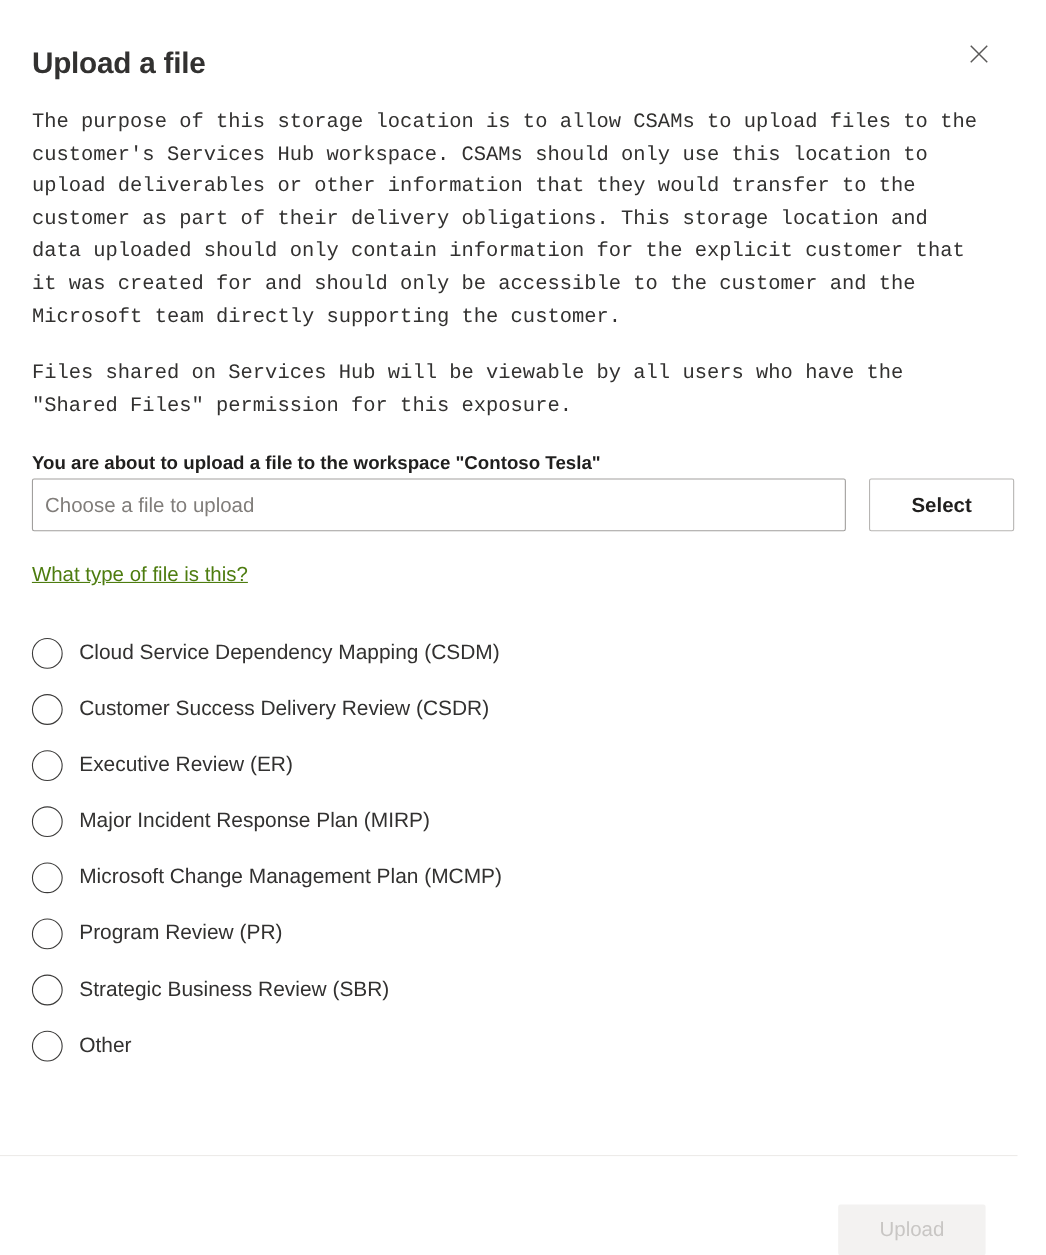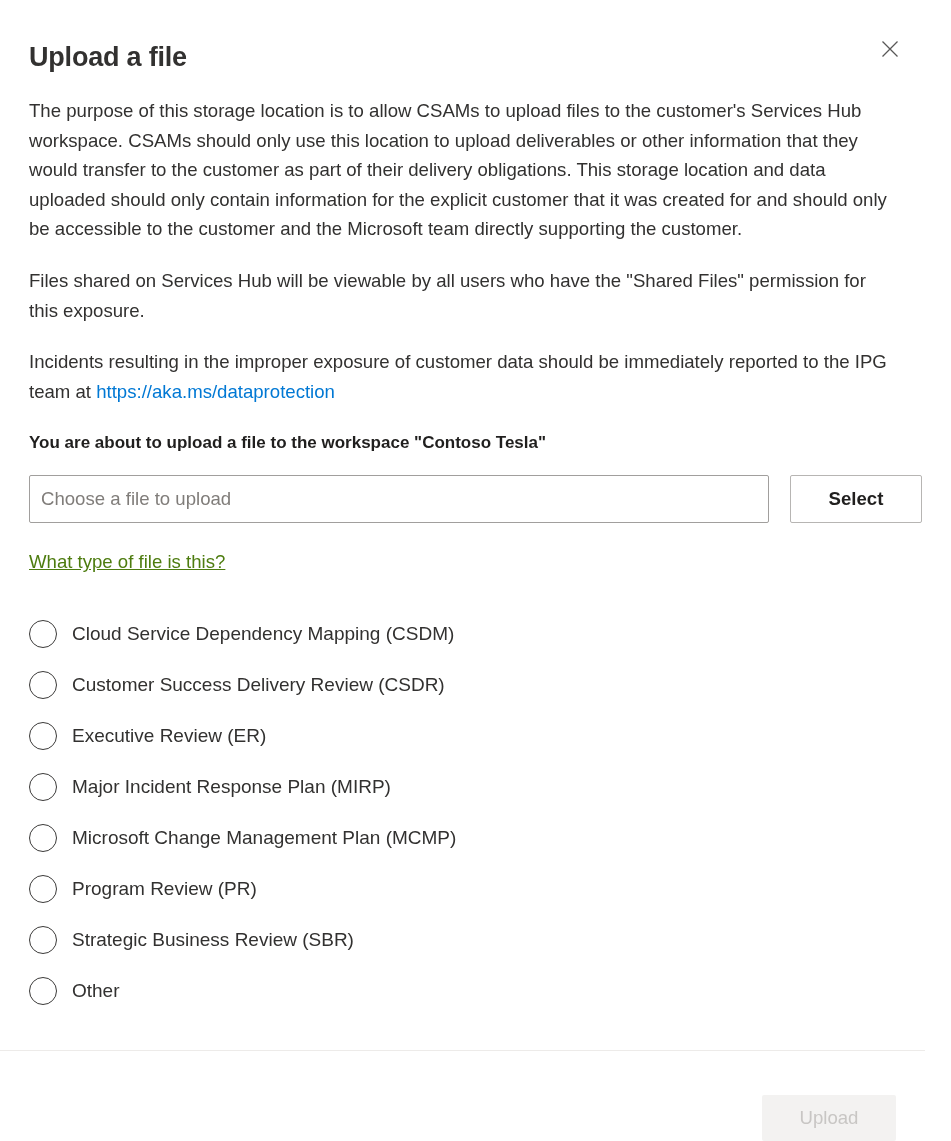--- a/index.html
+++ b/index.html
@@ -67,41 +67,42 @@
   .close-button svg { display: block; }
 
   
   .para {
     margin: 0 0 22px 0;
     font-size: 18.6px;
     line-height: 29.6px;
     color: #323130;
     max-width: 895px;
     font-weight: 400;
+    font-family: Liberation Mono, monospace;
   }
   .para:last-of-type { margin-bottom: 0; }
   .para-link {
     color: #0078d4;
     text-decoration: none;
     cursor: pointer;
   }
 
   .workspace-line {
     margin: 24px 0 0 0;
     font-size: 17px;
     line-height: 26px;
     font-weight: 600;
     color: #201f1e;
   }
 
   
   .file-row {
     display: flex;
     align-items: flex-end;
-    margin-top: 19px;
+    margin-top: 1px;
     gap: 21px;
   }
   .file-input {
     flex: 0 0 740px;
     width: 740px;
     height: 48px;
     border: 1px solid #a19f9d;
     border-radius: 2px;
     background: #ffffff;
     padding: 0 11px;
@@ -203,21 +204,20 @@
       </span>
     </button>
   </div>
 
   <div class="dialog-body">
 
     <p class="para">The purpose of this storage location is to allow CSAMs to upload files to the customer's Services Hub workspace. CSAMs should only use this location to upload deliverables or other information that they would transfer to the customer as part of their delivery obligations. This storage location and data uploaded should only contain information for the explicit customer that it was created for and should only be accessible to the customer and the Microsoft team directly supporting the customer.</p>
 
     <p class="para">Files shared on Services Hub will be viewable by all users who have the "Shared Files" permission for this exposure.</p>
 
-    <p class="para"><span>Incidents resulting in the improper exposure of customer data should be immediately reported to the IPG team at </span><a class="para-link" href="#">https://aka.ms/dataprotection</a></p>
 
     <p class="workspace-line">You are about to upload a file to the workspace "Contoso Tesla"</p>
 
     <div class="file-row">
       <input class="file-input" type="text" readonly="" placeholder="Choose a file to upload" value="" style="">
       <button class="select-button">Select</button>
     </div>
 
     <p class="radio-question">What type of file is this?</p>
 

